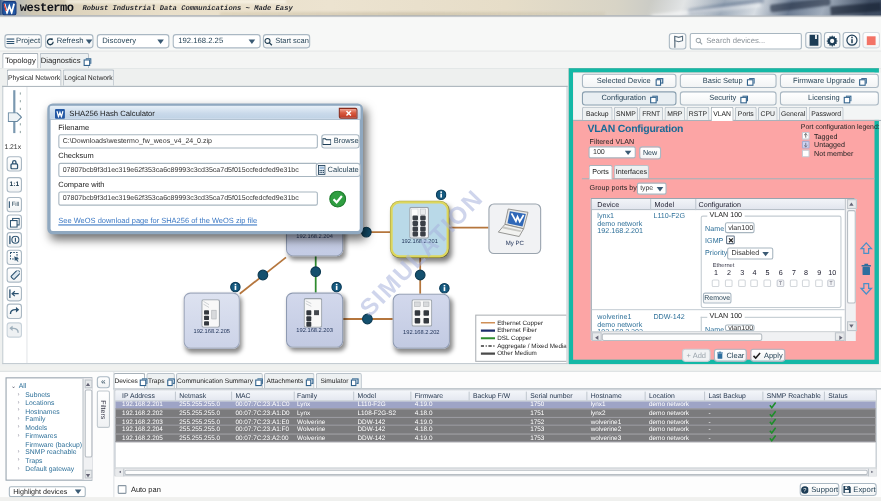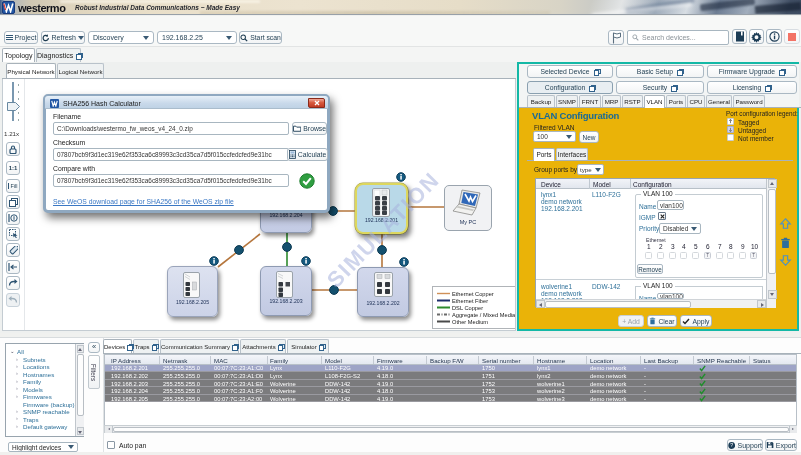--- a/index.html
+++ b/index.html
@@ -14,21 +14,21 @@
 .inp { position:absolute; background:#fff; border:1px solid #a8b6c0; border-radius:2px; color:#333; display:flex; align-items:center; white-space:nowrap; overflow:hidden; }
 .lbl { position:absolute; white-space:nowrap; }
 .dt { position:relative; display:inline-block; width:6px; height:6px; }
 .dt:before { content:""; position:absolute; left:1.5px; top:0; width:3.5px; height:3.5px; border:1px solid #31628c; background:#dce9f2; }
 .dt:after { content:""; position:absolute; left:0; top:1.5px; width:3.5px; height:3.5px; border:1px solid #31628c; background:#fff; }
 </style>
 </head>
 <body>
 <div id="app">
 
-<div class="abs" id="banner" style="left:0;top:0;width:801px;height:15px;background:linear-gradient(90deg,#3a5a88 0px,#a8b2bc 5px,#cfc7b2 30px,#ded4bd 70px,#e9dfc9 150px,#ece3d0 300px,#e6ddc8 460px,#d8d4c6 560px,#bcc2c6 630px,#9eaab8 690px,#7e8ca0 740px,#64748c 801px);overflow:hidden;border-bottom:1px solid #98a0a8;">
+<div class="abs" id="banner" style="left:0;top:0;width:801px;height:15px;background:linear-gradient(90deg,#3a5a88 0px,#a8b2bc 5px,#cfc7b2 30px,#ded4bd 70px,#e9dfc9 150px,#ece3d0 300px,#e6ddc8 460px,#d8d4c6 560px,#bcc2c6 630px,#9eaab8 690px,#7e8ca0 740px,#64748c 801px);overflow:hidden;border-bottom:1px solid #98a0a8;font-family:Liberation Mono, monospace;">
   <div class="abs" style="left:500px;top:0;width:301px;height:15px;background:linear-gradient(110deg,rgba(255,255,255,0) 30%,rgba(255,255,255,.55) 40%,rgba(130,150,175,.4) 52%,rgba(245,248,250,.65) 62%,rgba(60,80,110,.4) 72%,rgba(200,210,220,.5) 82%,rgba(30,42,62,.55) 95%);"></div>
   <div class="abs" style="left:625px;top:3px;width:70px;height:5px;background:rgba(80,100,130,.5);transform:rotate(-9deg);border-radius:2px;filter:blur(1.5px);"></div>
   <div class="abs" style="left:700px;top:1px;width:55px;height:7px;background:rgba(30,42,62,.6);transform:rotate(-7deg);border-radius:2px;filter:blur(1px);"></div>
   <div class="abs" style="left:755px;top:4px;width:46px;height:8px;background:rgba(20,30,48,.65);transform:rotate(-5deg);filter:blur(1px);"></div>
   <div class="abs" style="left:592px;top:8px;width:100px;height:3px;background:rgba(255,255,255,.6);transform:rotate(-6deg);filter:blur(1.5px);"></div>
   <div class="abs" style="left:200px;top:11px;width:350px;height:5px;background:linear-gradient(90deg,rgba(190,175,140,.25),rgba(170,158,128,.35),rgba(190,180,150,.2));filter:blur(1px);"></div>
   <div class="abs" style="left:60px;top:0px;width:200px;height:3px;background:rgba(255,252,242,.6);filter:blur(1px);"></div>
   <div class="abs" style="left:2px;top:1px;width:13px;height:13px;background:#2257a4;border:1px solid #16387a;border-radius:2px;"></div>
   <svg class="abs" style="left:3px;top:2px;" width="11" height="11" viewBox="0 0 11 11">
         <path d="M1.2 1.5 L3.4 9.5 L5.5 3.5 L7.6 9.5 L9.8 1.5" stroke="#fff" stroke-width="1.6" fill="none"></path>
@@ -325,21 +325,21 @@
     <div class="lbl" style="left:7px;top:68px;font-size:6.8px;color:#222;">Compare with</div>
     <div class="inp" style="left:7px;top:77px;width:236px;height:13px;font-size:6.4px;padding-left:3px;">07807bcb9f3d1ec319e62f353ca6c89993c3cd35ca7d5f015ccfedcfed9e31bc</div>
     <svg class="abs" style="left:253px;top:76px;" width="16" height="16" viewBox="0 0 16 16">
           <circle cx="8" cy="8" r="7.2" fill="#2f9e41" stroke="#1e7e2e"></circle>
           <path d="M4.2 8.2 L7 11 L11.8 5.2" stroke="#fff" stroke-width="2" fill="none"></path>
         </svg>
     <div class="lbl" style="left:7px;top:101px;font-size:6.8px;color:#3b78c4;text-decoration:underline;">See WeOS download page for SHA256 of the WeOS zip file</div>
   </div>
 </div>
 
-<div class="abs" id="rpanel" style="left:517px;top:62px;width:282px;height:269px;background:#eab308;border:2px solid #14b8a6;font-size:6.5px;color:#222;">
+<div class="abs" id="rpanel" style="left:517px;top:62px;width:282px;height:269px;background:#fca5a5;border:4px solid #14b8a6;font-size:6.5px;color:#222;">
   <div class="abs" style="left:0;top:0;width:280px;height:42.5px;background:#f3f5f5;"></div>
   <div class="btn" style="left:8px;top:1px;width:86px;height:13px;font-size:6.8px;gap:4px;">Selected Device <span class="dt"></span></div>
   <div class="btn" style="left:97px;top:1px;width:88px;height:13px;font-size:6.8px;gap:4px;">Basic Setup <span class="dt"></span></div>
   <div class="btn" style="left:188px;top:1px;width:90px;height:13px;font-size:6.8px;gap:4px;">Firmware Upgrade <span class="dt"></span></div>
   <div class="btn" style="left:8px;top:17px;width:86px;height:13px;font-size:6.8px;gap:4px;background:#e8eef2;border-color:#8aa0b0;">Configuration <span class="dt"></span></div>
   <div class="btn" style="left:97px;top:17px;width:88px;height:13px;font-size:6.8px;gap:4px;">Security <span class="dt"></span></div>
   <div class="btn" style="left:188px;top:17px;width:90px;height:13px;font-size:6.8px;gap:4px;">Licensing <span class="dt"></span></div>
 
   <div class="abs" style="left:0px;top:42.5px;width:282px;height:1px;background:#a8b2ba;"></div>
   <div class="tab" style="left:8px;top:31px;width:28px;height:12px;font-size:6.2px;">Backup</div>

